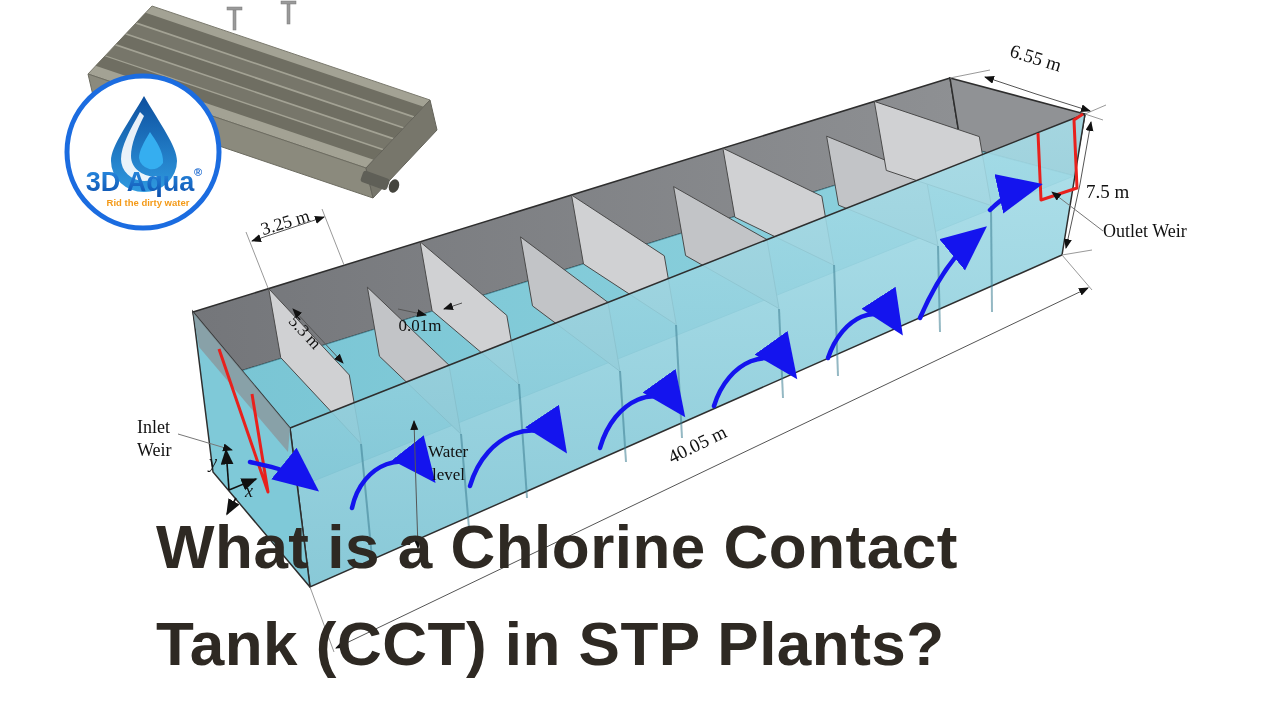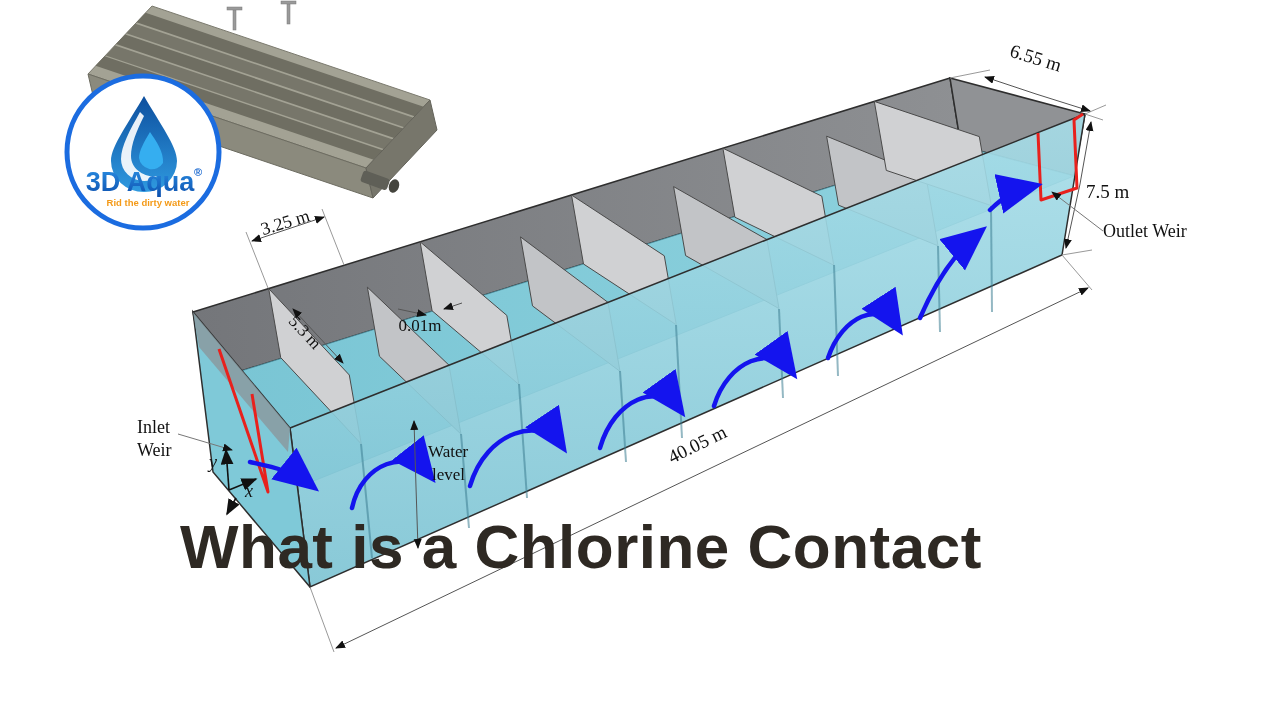--- a/index.html
+++ b/index.html
@@ -4,21 +4,21 @@
 <style>
   html,body{margin:0;padding:0;background:#fff;}
   .stage{position:relative;width:1280px;height:720px;background:#ffffff;overflow:hidden;
          font-family:"Liberation Sans",sans-serif;}
   .stage svg{position:absolute;left:0;top:0;}
   .dimtext{font-family:"Liberation Serif",serif;fill:#111;}
   .axis{font-family:"Liberation Serif",serif;font-style:italic;fill:#111;}
   .title{position:absolute;left:156px;top:498px;width:1100px;
          font-family:"Liberation Sans","DejaVu Sans",sans-serif;
          font-weight:800;font-size:62px;line-height:97px;color:#2e2923;
-         letter-spacing:.5px;margin-left:24px;}
+         letter-spacing:.5px;}
 </style>
 </head>
 <body>
 
 <div class="stage">
 <svg width="1280" height="720" viewBox="0 0 1280 720">
   <defs>
     <marker id="mblk" markerWidth="11" markerHeight="9" refX="9" refY="4" orient="auto">
       <path d="M0,0 L10,4 L0,8 Z" fill="#111"></path>
     </marker>
@@ -187,14 +187,15 @@
       <path d="M150,132 C144,142 139,151 139,158 a13,13 0 0 0 24,5 C164,152 156,141 150,132 Z" fill="#35aef0"></path>
     </g>
     <text x="140" y="191" text-anchor="middle" font-family="Liberation Sans, sans-serif" font-weight="bold" font-size="27" fill="url(#gBrand)">3D Aqua</text>
     <text x="194" y="176" font-family="Liberation Sans, sans-serif" font-weight="bold" font-size="11" fill="#1565cf">®</text>
     <text x="148" y="206" text-anchor="middle" font-family="Liberation Sans, sans-serif" font-weight="bold" font-size="9.5" fill="#f49a18">Rid the dirty water</text>
   </g>
 </svg>
 
 <div class="title">
   <div>What is a Chlorine Contact</div>
+  <div>Tank (CCT) in STP Plants?</div>
 </div>
 </div>
 
 </body></html>

